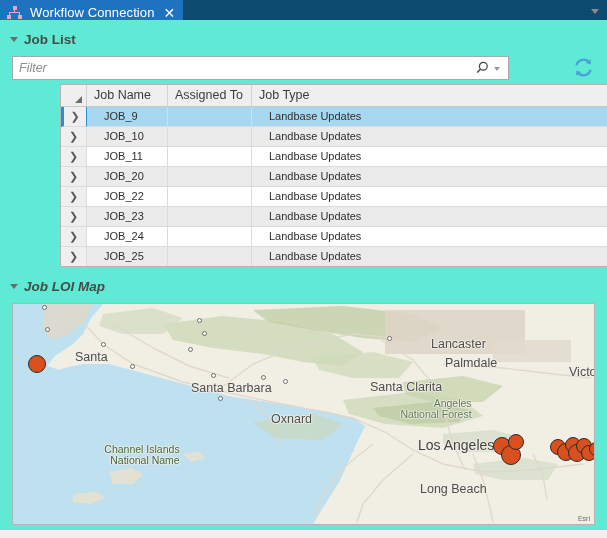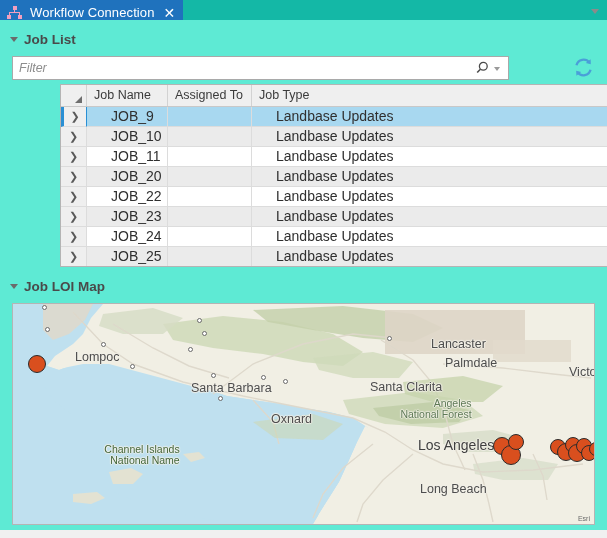--- a/index.html
+++ b/index.html
@@ -10,21 +10,21 @@
     font-family: "Liberation Sans", sans-serif;
     font-size: 12px;
     color: #3b3b3b;
     -webkit-font-smoothing: antialiased;
   }
   #app { position: relative; width: 607px; height: 538px; background: #f0f0f0; }
 
   
   .tabbar {
     position: absolute; left: 0; top: 0; width: 607px; height: 25px;
-    background: #14b8a6;
+    background: #0c4a6e;
   }
   .tab {
     position: absolute; left: 0; top: 0; height: 25px;
     background: #1f72bd; color: #ffffff;
     display: flex; align-items: center; gap: 7px;
     padding: 0 8px 0 7px; box-sizing: border-box;
   }
   .tab-title { font-size: 13px; color: #ffffff; white-space: nowrap; letter-spacing: .1px; }
   .tab-close {
     font-size: 14px; line-height: 1; color: #ffffff; cursor: pointer;
@@ -68,21 +68,21 @@
   .sec-chevron {
     width: 9px; height: 9px; position: relative; flex: 0 0 auto; cursor: pointer;
   }
   .sec-chevron:after {
     content: ""; position: absolute; left: 0; top: 2px;
     border-left: 4.5px solid transparent; border-right: 4.5px solid transparent;
     border-top: 5px solid #6b6b6b;
   }
 
   #joblist-header { position: absolute; left: 0; top: 12px; }
-  #map-header { position: absolute; left: 0; top: 259px; }
+  #map-header { position: absolute; left: 0; top: 259px; font-style: italic; }
 
   
   .filter-row { position: absolute; left: 12px; top: 36px; width: 583px; height: 24px; }
   .filter-box {
     position: absolute; left: 0; top: 0; width: 497px; height: 24px;
     background: #ffffff; border: 1px solid #a9a9a9; box-sizing: border-box;
     display: flex; align-items: center;
   }
   .filter-input {
     border: 0; outline: 0; background: transparent;
@@ -123,21 +123,21 @@
     width: 0; height: 0; border-left: 7px solid transparent; border-bottom: 7px solid #6e6e6e;
   }
   .c-name { width: 81px; }
   .c-assigned { width: 84px; }
   .c-type { width: 372px; border-right: 7px solid #f97316; }
 
   .grid-body { position: relative; height: 160px; overflow: hidden; }
   .row { display: flex; height: 20px; box-sizing: border-box; }
   .row .cell {
     box-sizing: border-box; height: 20px; line-height: 19px;
-    font-size: 14px; color: #2f2f2f; padding-left: 24px;
+    font-size: 11px; color: #2f2f2f; padding-left: 17px;
     border-right: 1px solid #dcdcdc; border-bottom: 1px solid #dcdcdc;
     overflow: hidden; white-space: nowrap;
   }
   .row .cell.handle {
     width: 26px; padding: 0; text-align: center;
     color: #5a5a5a; font-family: "DejaVu Sans", sans-serif; font-size: 11px;
     font-weight: bold; background: #efefef; position: relative; cursor: pointer;
   }
   .row.odd .cell { background: #ffffff; }
   .row.even .cell { background: #ebebeb; }
@@ -399,21 +399,21 @@
           <div class="cdot" style="left: 204.5px; top: 92px;"></div>
           <div class="cdot" style="left: 270px; top: 75px;"></div>
           <div class="park" style="left: 423px; top: 94px; transform: translateX(-50%);">
             <div>Angeles</div>
             <div>National Forest</div>
           </div>
           <div class="park dark" style="left: 129px; top: 140px; transform: translateX(-50%);">
             <div>Channel Islands</div>
             <div>National Name</div>
           </div>
-          <div class="city" style="left: 62px; top: 46px;">Lompoc</div>
+          <div class="city" style="left: 62px; top: 46px;">Santa</div>
           <div class="city" style="left: 178px; top: 77px;">Santa Barbara</div>
           <div class="city" style="left: 418px; top: 33px;">Lancaster</div>
           <div class="city" style="left: 432px; top: 52px;">Palmdale</div>
           <div class="city" style="left: 357px; top: 76px;">Santa Clarita</div>
           <div class="city" style="left: 556px; top: 61px;">Victorv</div>
           <div class="city" style="left: 258px; top: 108px;">Oxnard</div>
           <div class="city big" style="left: 405px; top: 133px;">Los Angeles</div>
           <div class="city" style="left: 407px; top: 178px;">Long Beach</div>
           <div class="loi" style="width: 18px; height: 18px; left: 15px; top: 51px;"></div>
           <div class="loi" style="width: 18px; height: 18px; left: 480px; top: 133px;"></div>

